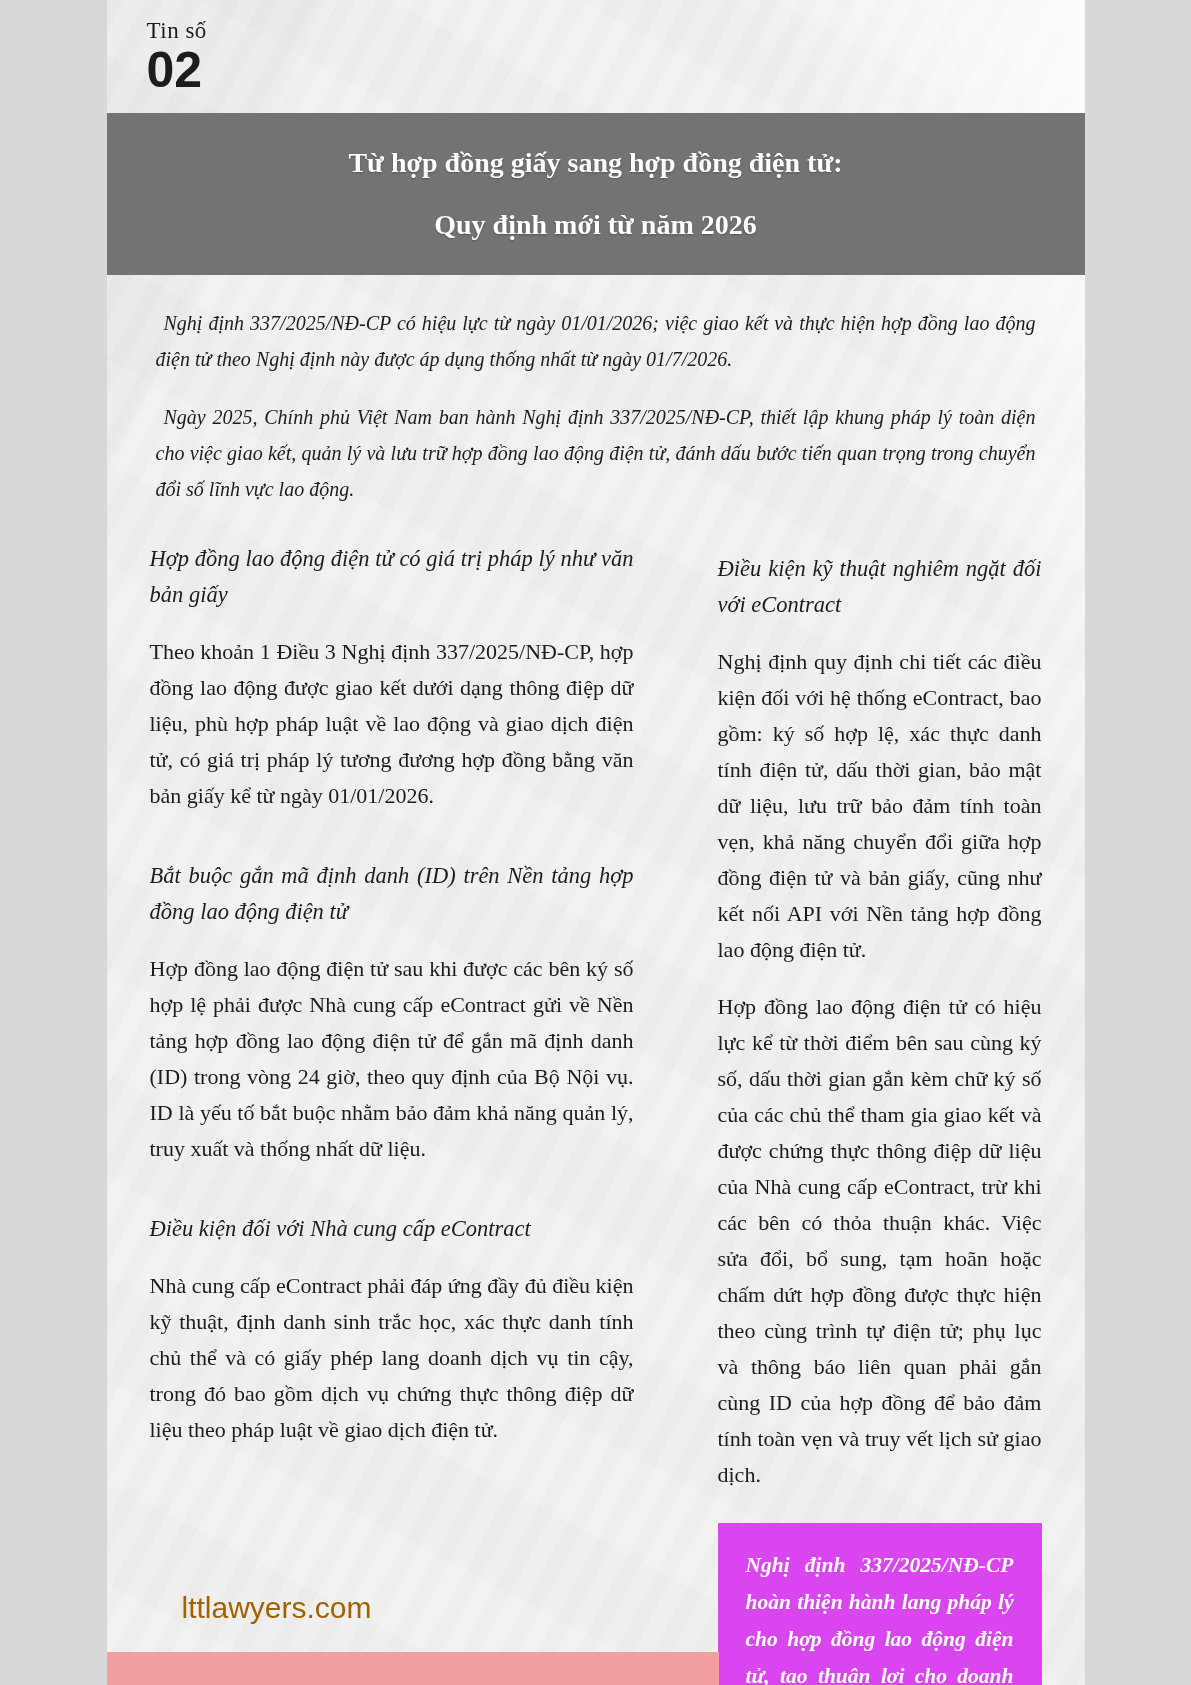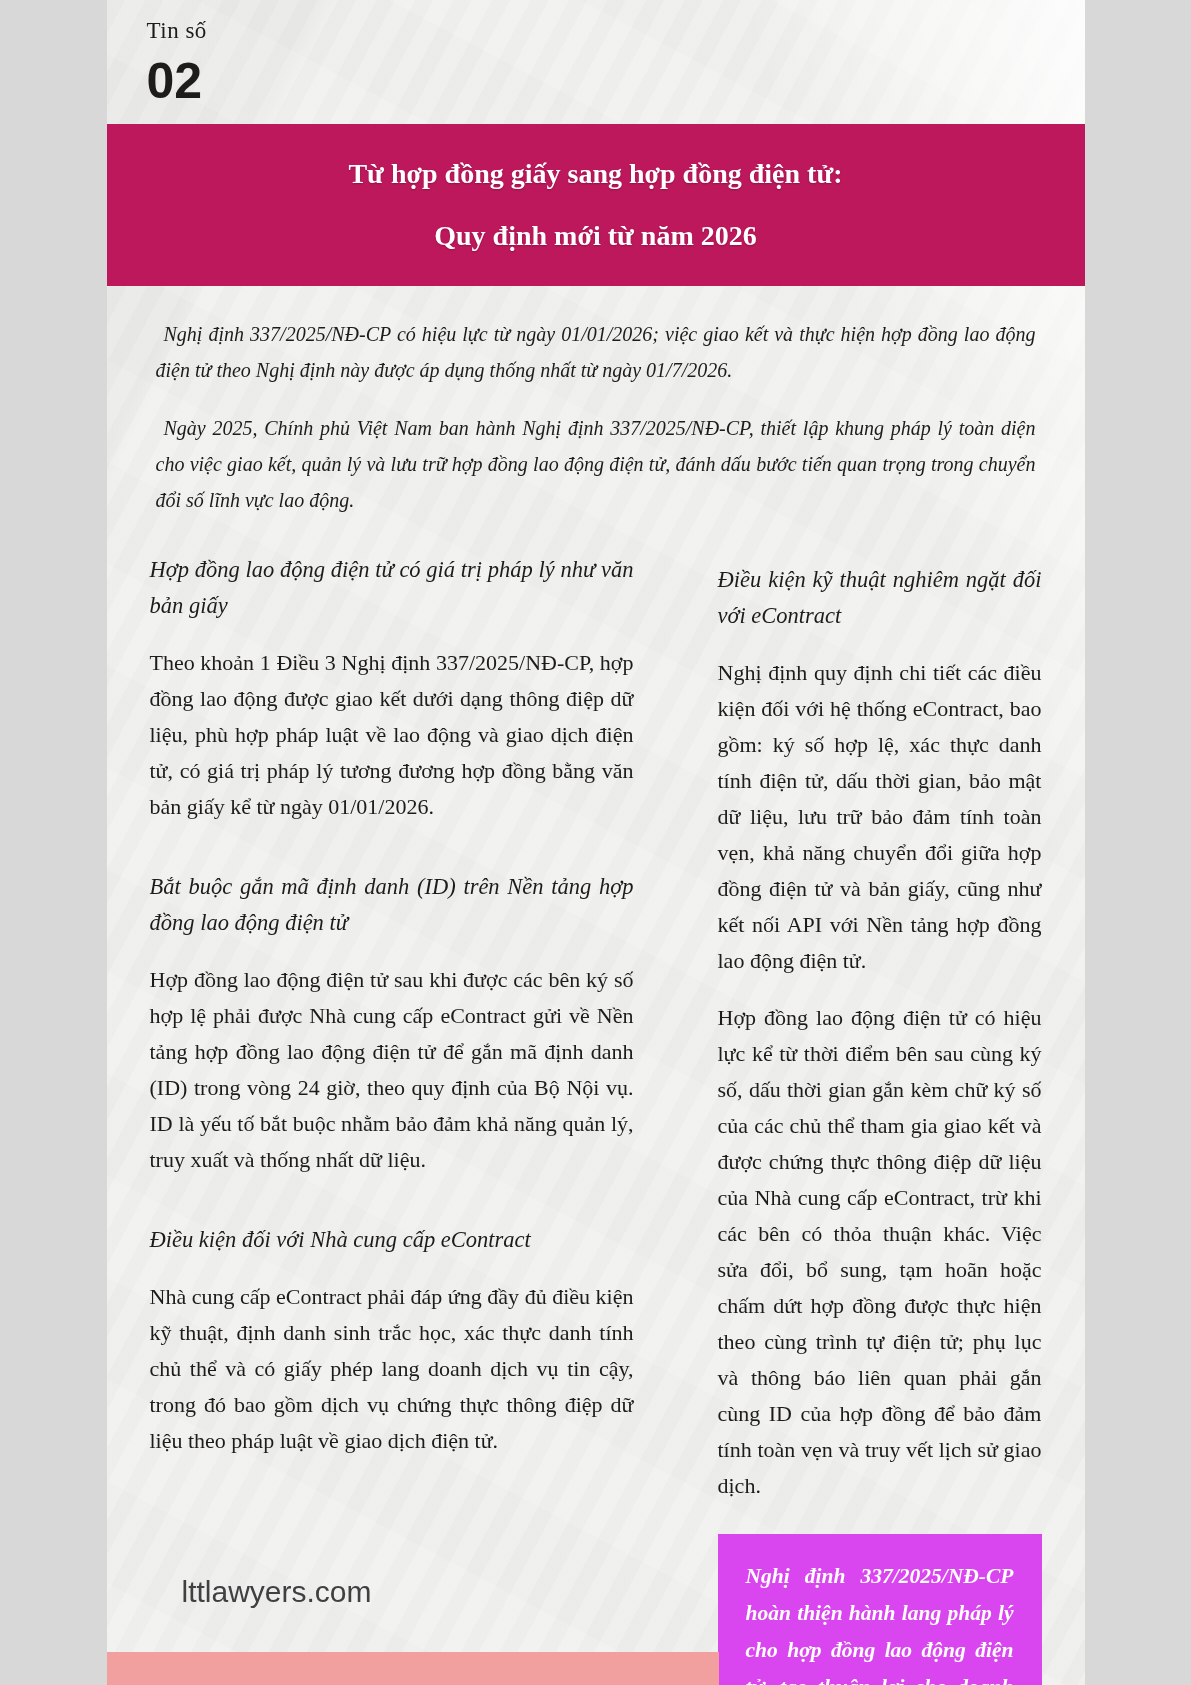--- a/index.html
+++ b/index.html
@@ -20,26 +20,26 @@
     background:
       linear-gradient(250deg, rgba(255,255,255,0.85) 0%, rgba(255,255,255,0) 22%),
       linear-gradient(115deg, rgba(0,0,0,0.018) 12%, rgba(255,255,255,0) 13%),
       repeating-linear-gradient(118deg, rgba(0,0,0,0.014) 0 16px, rgba(255,255,255,0.03) 16px 34px),
       repeating-linear-gradient(28deg, rgba(255,255,255,0.05) 0 90px, rgba(0,0,0,0.008) 90px 180px);
   }
   .masthead{position:relative;padding:18px 0 0 40px;}
   .issue-label{font-size:23px;letter-spacing:0.5px;}
   .issue-number{
     font-family:"Liberation Sans","DejaVu Sans",sans-serif;
-    font-weight:bold;font-size:50px;line-height:1.05;letter-spacing:0px;margin-top:11px;
+    font-weight:bold;font-size:50px;line-height:1.05;letter-spacing:0px;
   }
   .banner{
     position:relative;
     margin-top:16px;
-    background:#be185d;
+    background:#737373;
     color:#ffffff;
     text-align:center;
     padding:33px 20px 33px 20px;
     height:96px;
   }
   .banner-line{
     font-weight:bold;
     font-size:28px;
     line-height:34px;
     text-shadow:0 1px 2px rgba(0,0,0,0.25);
@@ -90,24 +90,24 @@
     margin:0;
     font-weight:bold;
     font-style:italic;
     font-size:21.5px;
     line-height:37px;
     text-align:justify;
   }
   .website{
     position:absolute;
     left:75px;
-    bottom:76px;
+    bottom:60px;
     font-family:"Liberation Sans","DejaVu Sans",sans-serif;
     font-size:30px;
-    color:#404040;
+    color:#a16207;
     cursor:pointer;
   }
   .pink-bar{
     position:absolute;
     left:0;bottom:0;
     width:612px;height:33px;
     background:#f29f9f;
   }
 </style>
 </head>

